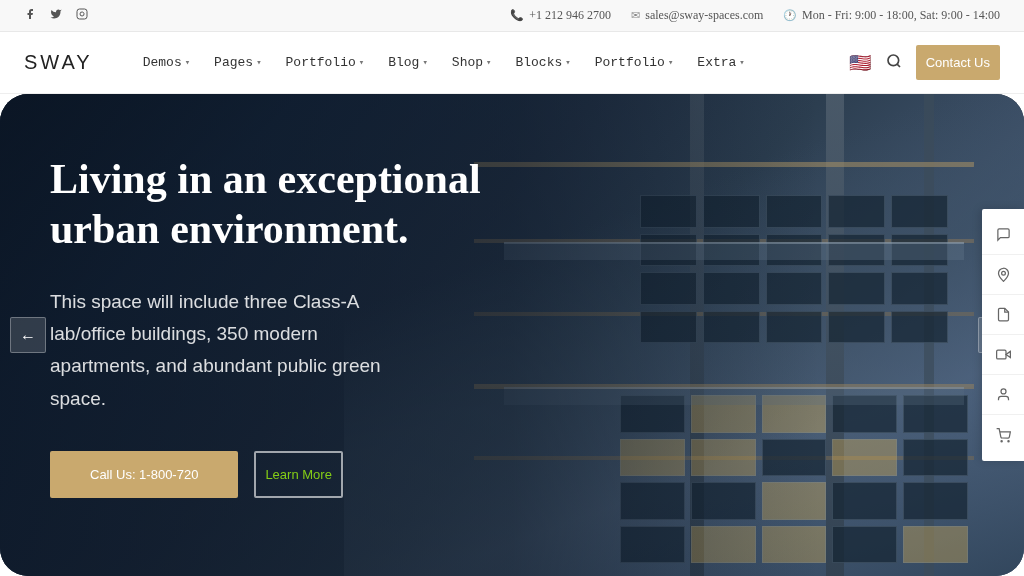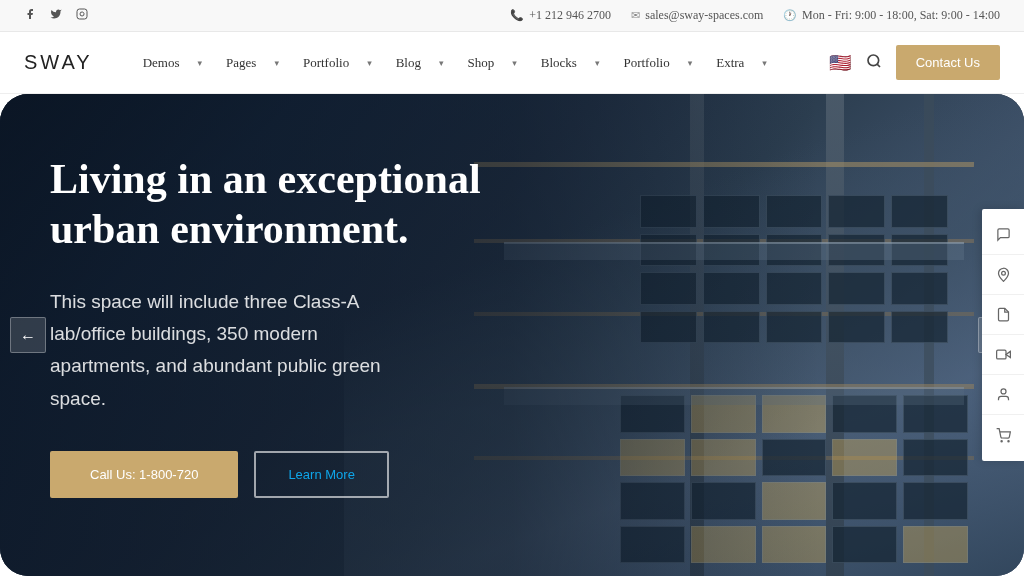--- a/index.html
+++ b/index.html
@@ -36,46 +36,46 @@
       font-family: 'Arial', sans-serif;
       font-weight: 400;
       font-size: 20px;
       letter-spacing: 3px;
       color: #222;
       margin-right: 40px;
       text-transform: uppercase;
     }
     .nav-menu { display: flex; align-items: center; gap: 4px; flex: 1; }
     .nav-item {
-      font-family: Liberation Serif, serif;
+      font-family: Liberation Mono, monospace;
       font-size: 13px;
       color: #333;
       padding: 8px 10px;
       cursor: pointer;
       display: flex;
       align-items: center;
-      gap: 18px;
+      gap: 3px;
       white-space: nowrap;
     }
     .nav-chevron { font-size: 9px; color: #777; }
     .nav-right { display: flex; align-items: center; gap: 10px; }
     .flag-icon { font-size: 18px; }
     .search-btn {
       background: none;
       border: none;
       cursor: pointer;
       font-size: 16px;
       color: #444;
       padding: 4px;
     }
     .contact-btn {
       background: #c9a96e;
       color: #fff;
       border: none;
-      padding: 10px 20px;
+      padding: 10px 10px;
       font-size: 13px;
       font-family: 'Arial', sans-serif;
       cursor: pointer;
       border-radius: 2px;
       white-space: nowrap;
     }
 
     
     .hero {
       position: relative;
@@ -175,23 +175,23 @@
       color: #fff;
       border: none;
       padding: 14px 40px;
       font-size: 13px;
       font-family: 'Arial', sans-serif;
       cursor: pointer;
       border-radius: 2px;
     }
     .btn-secondary {
       background: transparent;
-      color: #0ea5e9;
+      color: #84cc16;
       border: 2px solid rgba(255,255,255,0.6);
-      padding: 14px 32px;
+      padding: 14px 9px;
       font-size: 13px;
       font-family: 'Arial', sans-serif;
       cursor: pointer;
       border-radius: 2px;
     }
 
     
     .hero-arrow {
       position: absolute;
       top: 50%;

